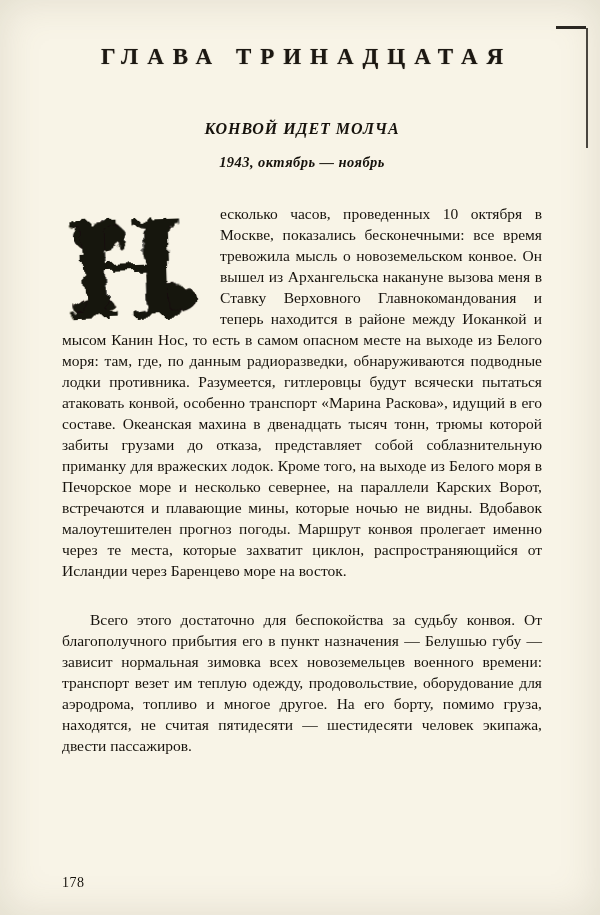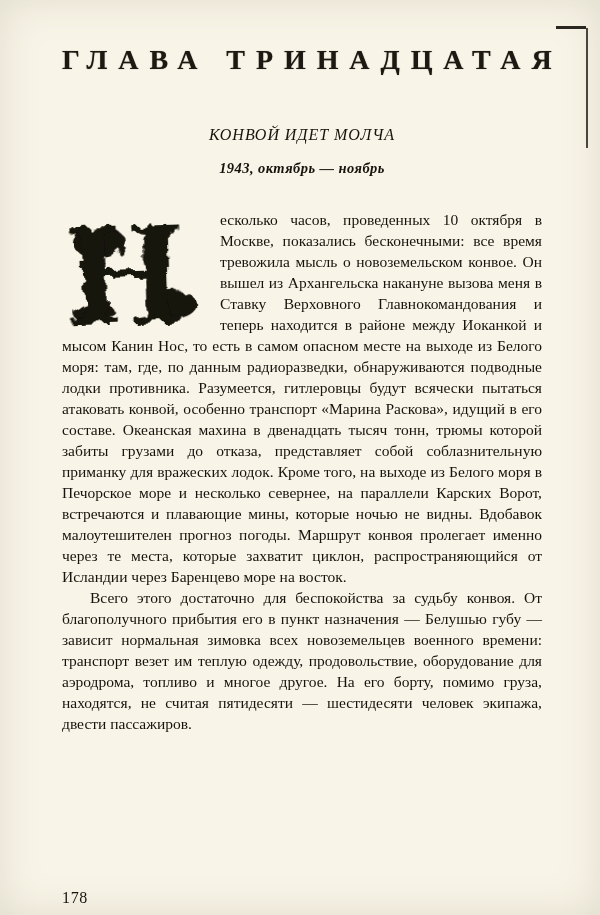--- a/index.html
+++ b/index.html
@@ -23,67 +23,67 @@
     position:absolute;top:26px;right:14px;
     width:30px;height:3px;background:#2a2а26;
     background:#2b2822;
   }
   .scan-mark-right-edge{
     position:absolute;top:28px;right:12px;
     width:2px;height:120px;background:#2b2822;opacity:.85;
   }
   .chapter-header{
     font-weight:bold;
-    font-size:28px;
+    font-size:23px;
     letter-spacing:0.39em;
     margin-right:-0.39em;
     text-align:center;
     white-space:nowrap;
     color:#1c1812;
     text-shadow:0 0 1px rgba(40,34,24,.6);
   }
   .title-block{
     margin-top:50px;
     text-align:center;
   }
   .title{
-    font-weight:normal;
+    font-weight:bold;
     font-style:italic;
     font-size:16px;
     letter-spacing:0.06em;
     color:#17130d;
     text-align:center;
   }
   .subtitle{
     margin-top:16px;
     font-weight:bold;
     font-style:italic;
     font-size:14.5px;
     letter-spacing:0.03em;
   }
   .body-text{
     margin-top:32px;
     font-size:15.5px;
     line-height:21px;
     text-align:justify;
   }
   .body-text p{margin:0;}
-  .body-text p.indent{text-indent:28px;}
+  .body-text p.indent{text-indent:28px;margin-top:28px;}
   .dropcap{
     float:left;
     width:148px;
     height:124px;
     margin:2px 10px 0 0;
     position:relative;
   }
   .dropcap svg{display:block;}
   .page-number{
     position:absolute;
-    left:62px;bottom:8px;
-    font-size:16px;
+    left:62px;bottom:24px;
+    font-size:14px;
     letter-spacing:0.04em;
   }
 </style>
 </head>
 <body>
 
 <div class="page">
 
   <div class="scan-mark-top-right"></div>
   <div class="scan-mark-right-edge"></div>

